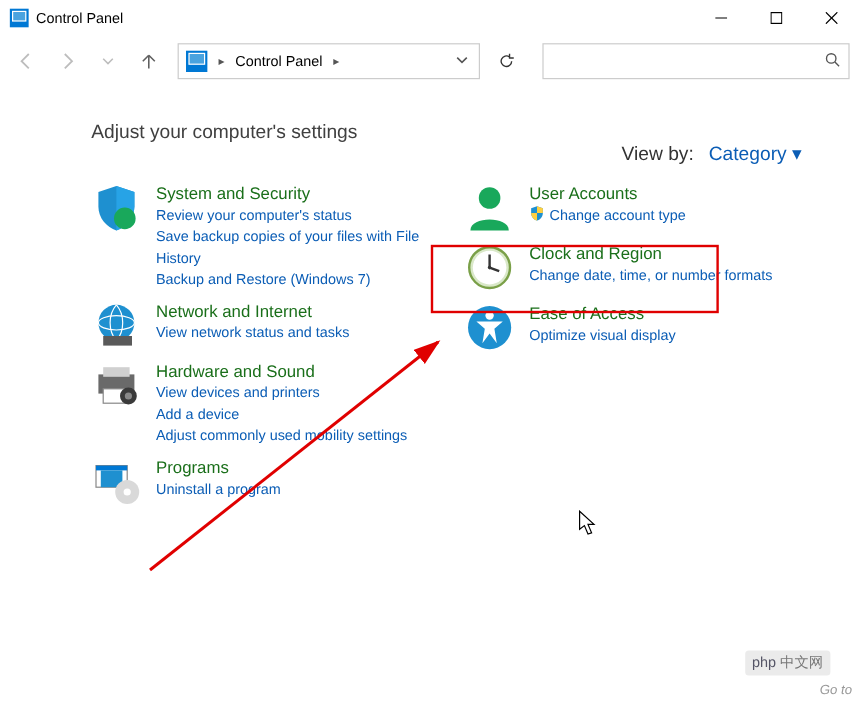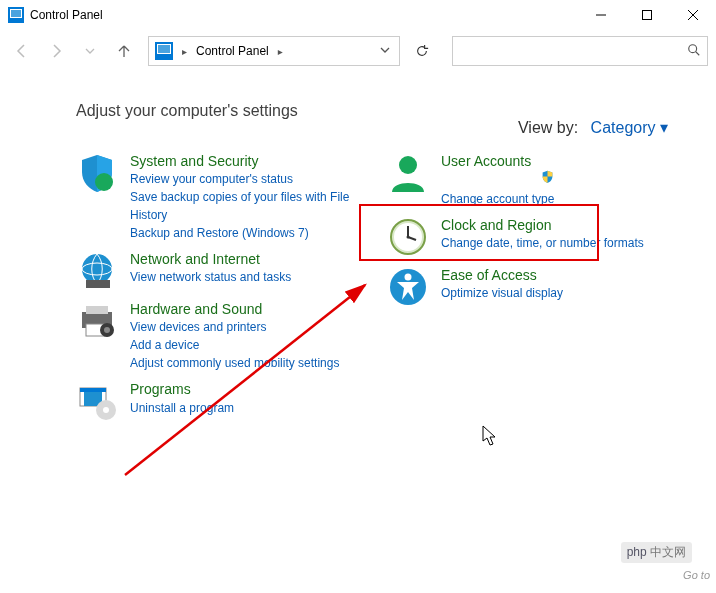--- a/index.html
+++ b/index.html
@@ -65,21 +65,21 @@
     position: absolute; border: 2px solid #e00000; pointer-events: none;
   }
   .arrow-svg { position: absolute; pointer-events: none; }
   .cursor-svg { position: absolute; pointer-events: none; }
   .watermark {
     position: absolute; right: 24px; bottom: 30px;
     font-size: 12px; color: #777; background: rgba(230,230,230,0.8);
     padding: 2px 6px; border-radius: 3px; margin-left: 44px;
   }
   .goto-lbl { position:absolute; right:6px; bottom:12px; font-size:11px; color:#999;font-style:italic; }
-  .shield-task { display:flex; align-items:flex-end; gap:4px;flex-direction:column; }
+  .shield-task { display:flex; align-items:center; gap:4px; }
 </style>
 </head>
 <body>
 
 <div class="titlebar">
   <span class="title-icon">
     <svg width="16" height="16" viewBox="0 0 16 16">
         <rect x="0" y="0" width="16" height="16" fill="#0078d4"></rect>
         <rect x="2" y="2" width="12" height="9" fill="#fff"></rect>
         <rect x="3" y="3" width="10" height="7" fill="#4aa3df"></rect>

